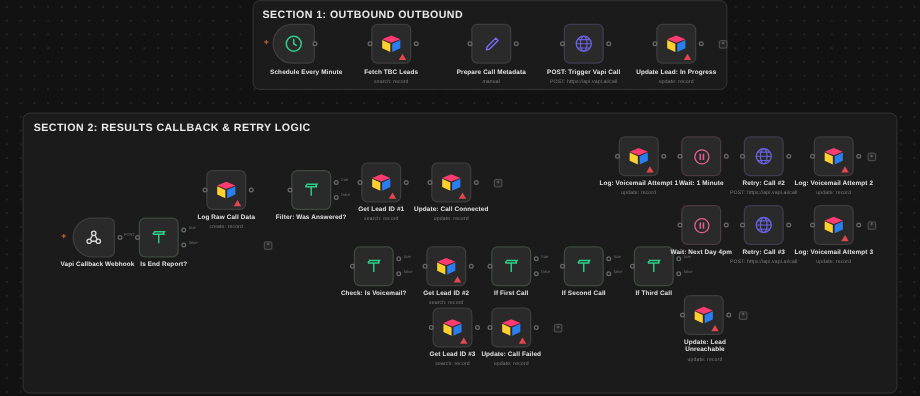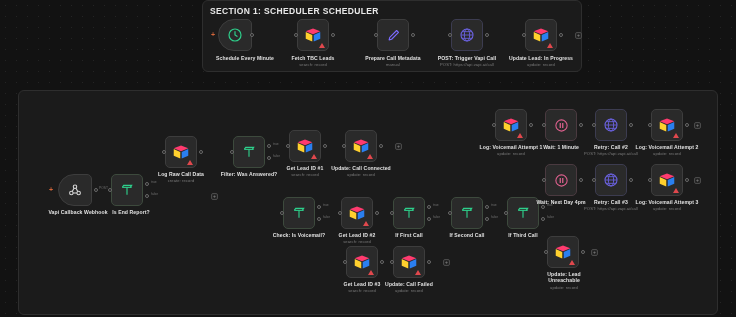--- a/index.html
+++ b/index.html
@@ -151,21 +151,21 @@
       <path d="M682 141 H 694"></path>
       <path d="M594 196 H 596"></path>
       <path d="M578 196 H 594"></path>
       <path d="M630 196 H 650"></path>
       <path d="M682 196 H 694"></path>
       <path d="M578 252 H 592"></path>
     </g>
   </svg>
 
   <div class="section" style="left:202px;top:0px;width:380px;height:72px;"></div>
-  <div class="section-title" style="left:210px;top:6px;">SECTION 1: SCHEDULER SCHEDULER</div>
+  <div class="section-title" style="left:210px;top:6px;">SECTION 1: OUTBOUND OUTBOUND</div>
 
   <div class="plusmark" style="left:211px;top:31px;">+</div>
   <div class="node trigger" style="left:218px;top:19px;">
     <span>
       <svg width="16" height="16" viewBox="0 0 24 24">
           <circle cx="12" cy="12" r="9" stroke="#2ecf8b" stroke-width="1.8" fill="none"></circle>
           <path d="M12 7v5l3 2" stroke="#2ecf8b" stroke-width="1.8" fill="none" stroke-linecap="round"></path>
         </svg>
     </span>
   </div>
@@ -223,20 +223,21 @@
     </span>
     <div class="warn"></div>
   </div>
   <div class="port" style="left:522px;top:33px;"></div>
   <div class="port" style="left:559px;top:33px;"></div>
   <div class="endmark" style="left:575px;top:32px;">+</div>
   <div class="label" style="left:493px;top:55px;width:96px;">Update Lead: In Progress</div>
   <div class="sub" style="left:493px;top:62px;width:96px;">update: record</div>
 
   <div class="section" style="left:18px;top:90px;width:700px;height:225px;"></div>
+  <div class="section-title" style="left:27px;top:97px;">SECTION 2: RESULTS CALLBACK &amp; RETRY LOGIC</div>
 
   <div class="plusmark" style="left:49px;top:186px;">+</div>
   <div class="node trigger" style="left:58px;top:174px;">
     <span>
       <svg width="16" height="16" viewBox="0 0 24 24" fill="none" stroke="#d8d8d8" stroke-width="1.6">
         <circle cx="12" cy="7" r="2.6"></circle>
           <circle cx="6.5" cy="16.5" r="2.6"></circle>
           <circle cx="17.5" cy="16.5" r="2.6"></circle>
         <path d="M10.6 9.2 L8 14"></path>
           <path d="M13.4 9.2 L16 14"></path>

